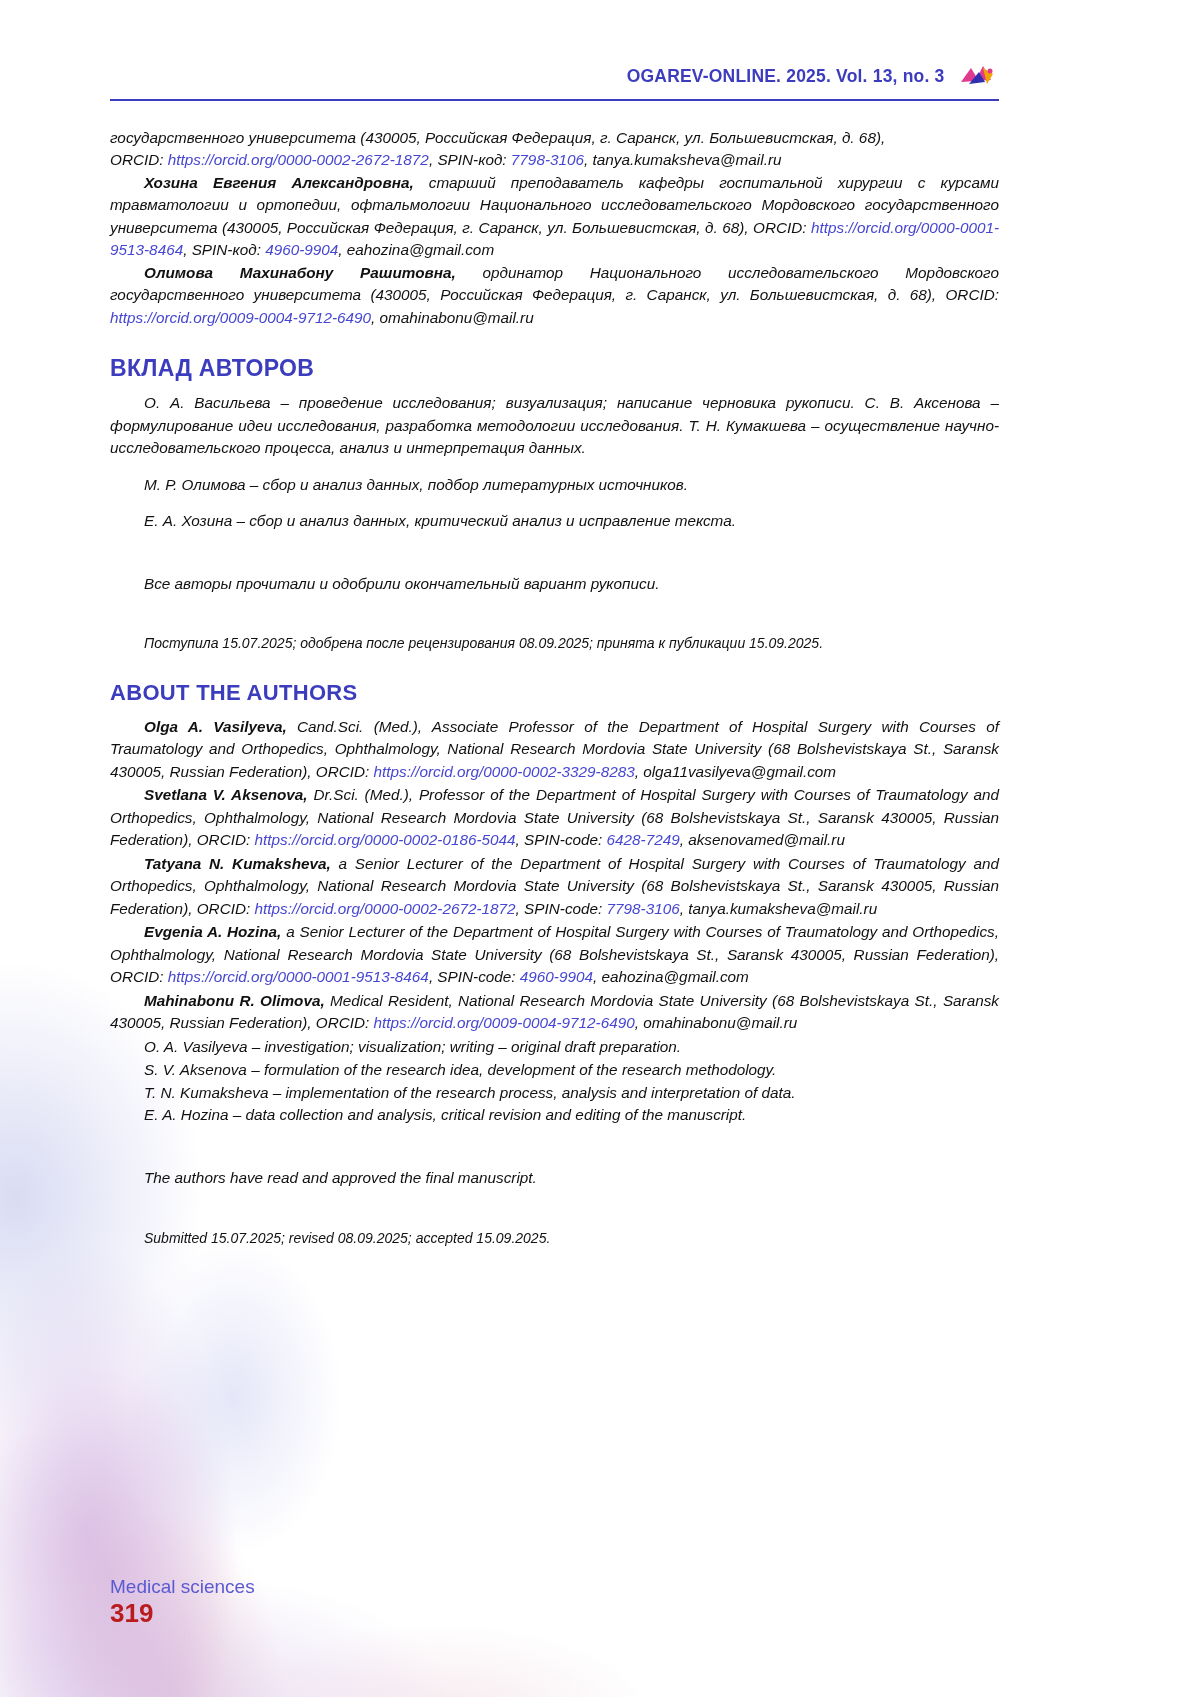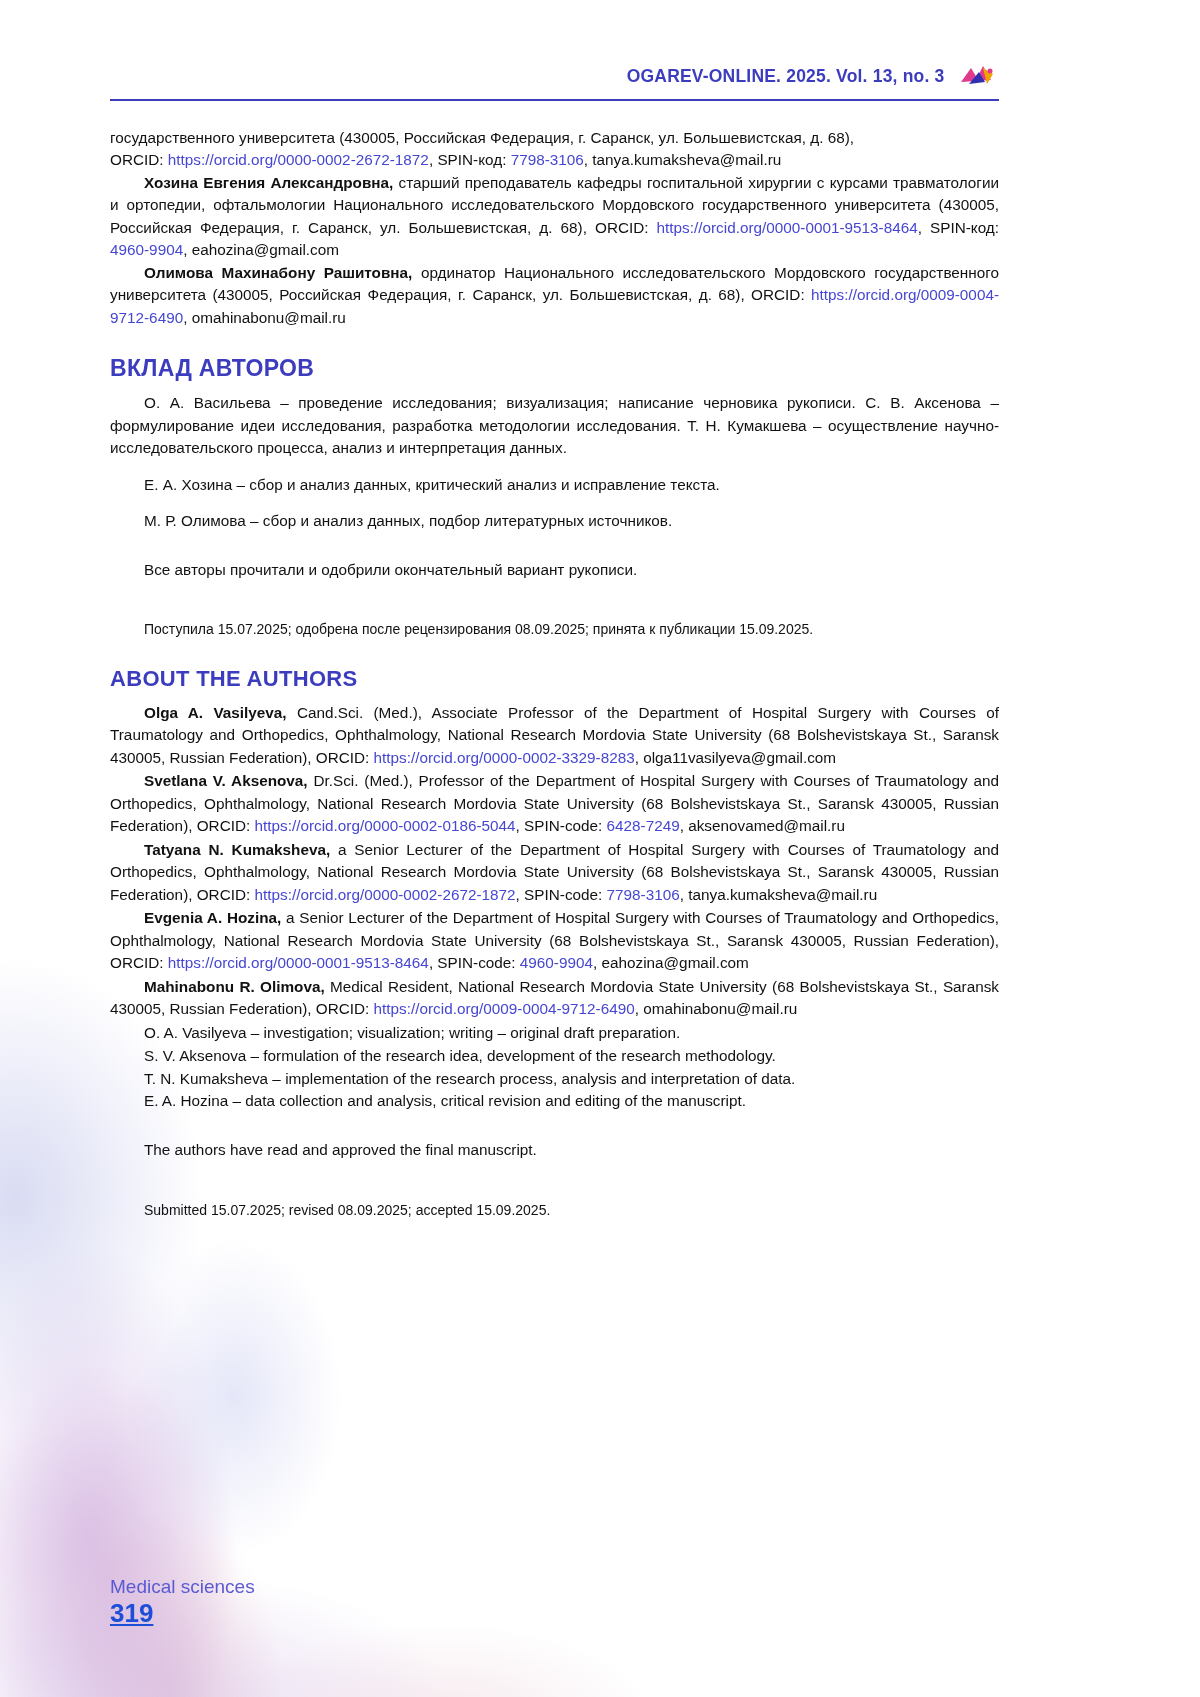--- a/index.html
+++ b/index.html
@@ -89,39 +89,40 @@
     background: #3c3cbe;
     width: 100%;
   }
 
   p {
     margin: 0;
     font-size: 15.3px;
     line-height: 1.47;
     text-align: justify;
     color: #111111;
+    font-style: italic;
   }
   .indent { text-indent: 34px; }
   .link { color: #4646d2; }
   .bold { font-weight: bold; }
 
   h2.section {
     color: #3c3cbe;
     font-size: 23px;
     font-weight: bold;
     letter-spacing: 0.3px;
     margin: 26px 0 10px 0;
   }
   h2.section.small {
     font-size: 22px;
   }
 
   .block-ru { margin-top: 8px; }
   .para-gap { margin-top: 14px; }
-  .para-gap-lg { margin-top: 26px; }
+  .para-gap-lg { margin-top: 40px; }
   .note {
     font-size: 14px;
     color: #111;
     margin-top: 38px;
   }
   .contrib-line {
     font-size: 15.3px;
     line-height: 1.5;
     text-indent: 34px;
   }
@@ -138,24 +139,23 @@
     align-items: baseline;
     justify-content: space-between;
     z-index: 3;
     flex-direction: column;
   }
   .footer-left {
     color: #5a5ad2;
     font-size: 19px;
   }
   .footer-page {
-    color: #1d4ed8;
+    color: #b91c1c;
     font-size: 26px;
     font-weight: bold;
-    text-decoration: underline;
   }
 </style>
 </head>
 <body>
 
 <div class="page">
   <div class="deco-left"></div>
   <div class="deco-left2"></div>
   <div class="deco-bottom"></div>
 
@@ -192,22 +192,22 @@
         <span>eahozina@gmail.com</span>
       </p>
 
       <p class="indent">
         <span class="bold">Олимова Махинабону Рашитовна,</span><span> ординатор Национального исследовательского Мордовского государственного университета (430005, Российская Федерация, г. Саранск, ул. Большевистская, д. 68), ORCID: </span><span class="link">https://orcid.org/0009-0004-9712-6490</span><span>, omahinabonu@mail.ru</span>
       </p>
     </div>
 
     <h2 class="section">ВКЛАД АВТОРОВ</h2>
     <p class="indent">О. А. Васильева – проведение исследования; визуализация; написание черновика рукописи. С. В. Аксенова – формулирование идеи исследования, разработка методологии исследования. Т. Н. Кумакшева – осуществление научно-исследовательского процесса, анализ и интерпретация данных.</p>
+    <p class="indent para-gap">М. Р. Олимова – сбор и анализ данных, подбор литературных источников.</p>
     <p class="indent para-gap">Е. А. Хозина – сбор и анализ данных, критический анализ и исправление текста.</p>
-    <p class="indent para-gap">М. Р. Олимова – сбор и анализ данных, подбор литературных источников.</p>
     <p class="indent para-gap-lg">Все авторы прочитали и одобрили окончательный вариант рукописи.</p>
     <p class="note indent">Поступила 15.07.2025; одобрена после рецензирования 08.09.2025; принята к публикации 15.09.2025.</p>
 
     <h2 class="section small">ABOUT THE AUTHORS</h2>
     <div class="about-block">
 
       <p class="indent">
         <span class="bold">Olga A. Vasilyeva,</span><span> Cand.Sci. (Med.), Associate Professor of the Department of Hospital Surgery with Courses of Traumatology and Orthopedics, Ophthalmology, National Research Mordovia State University (68 Bolshevistskaya St., Saransk 430005, Russian Federation),  ORCID: </span><span class="link">https://orcid.org/0000-0002-3329-8283</span><span>, olga11vasilyeva@gmail.com</span>
       </p>
 

